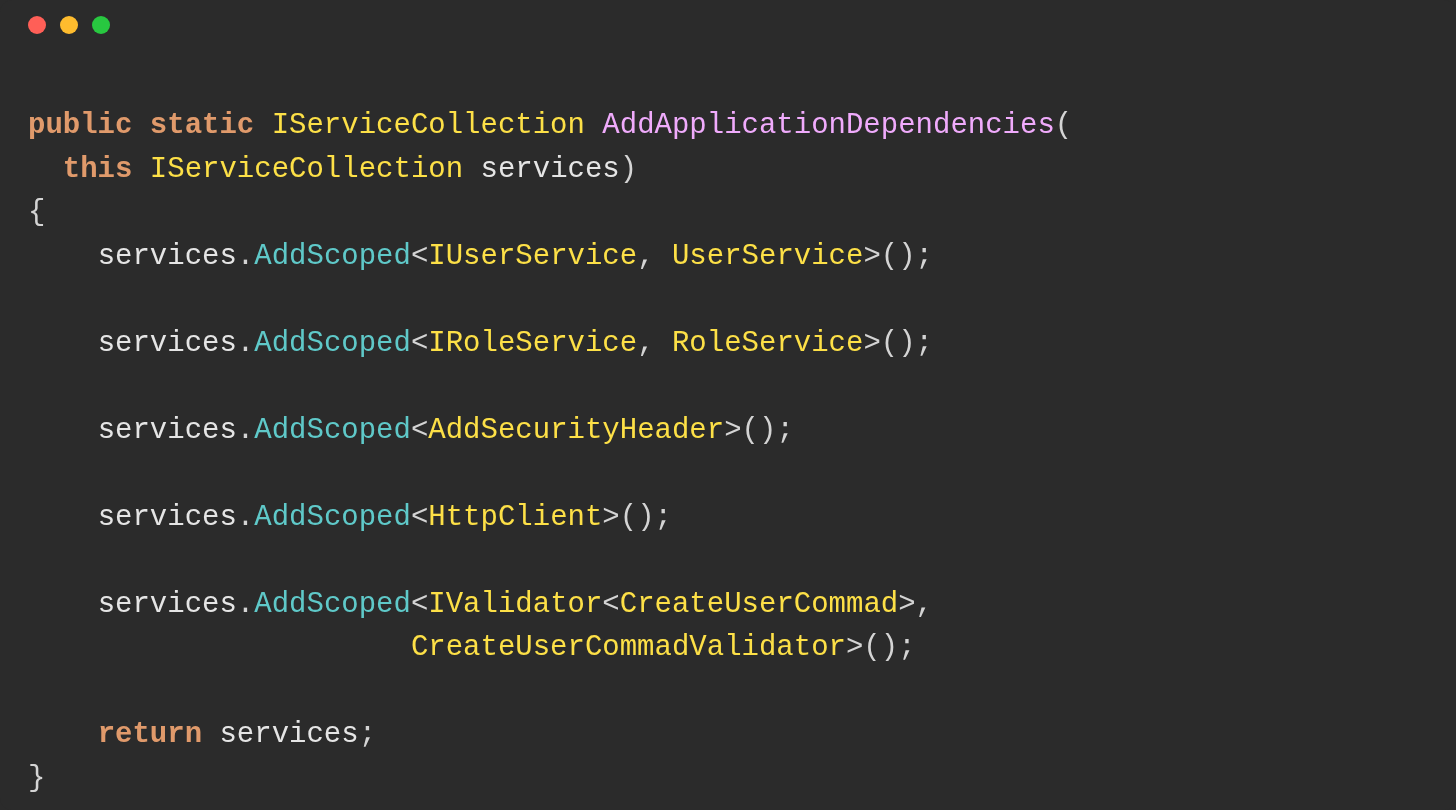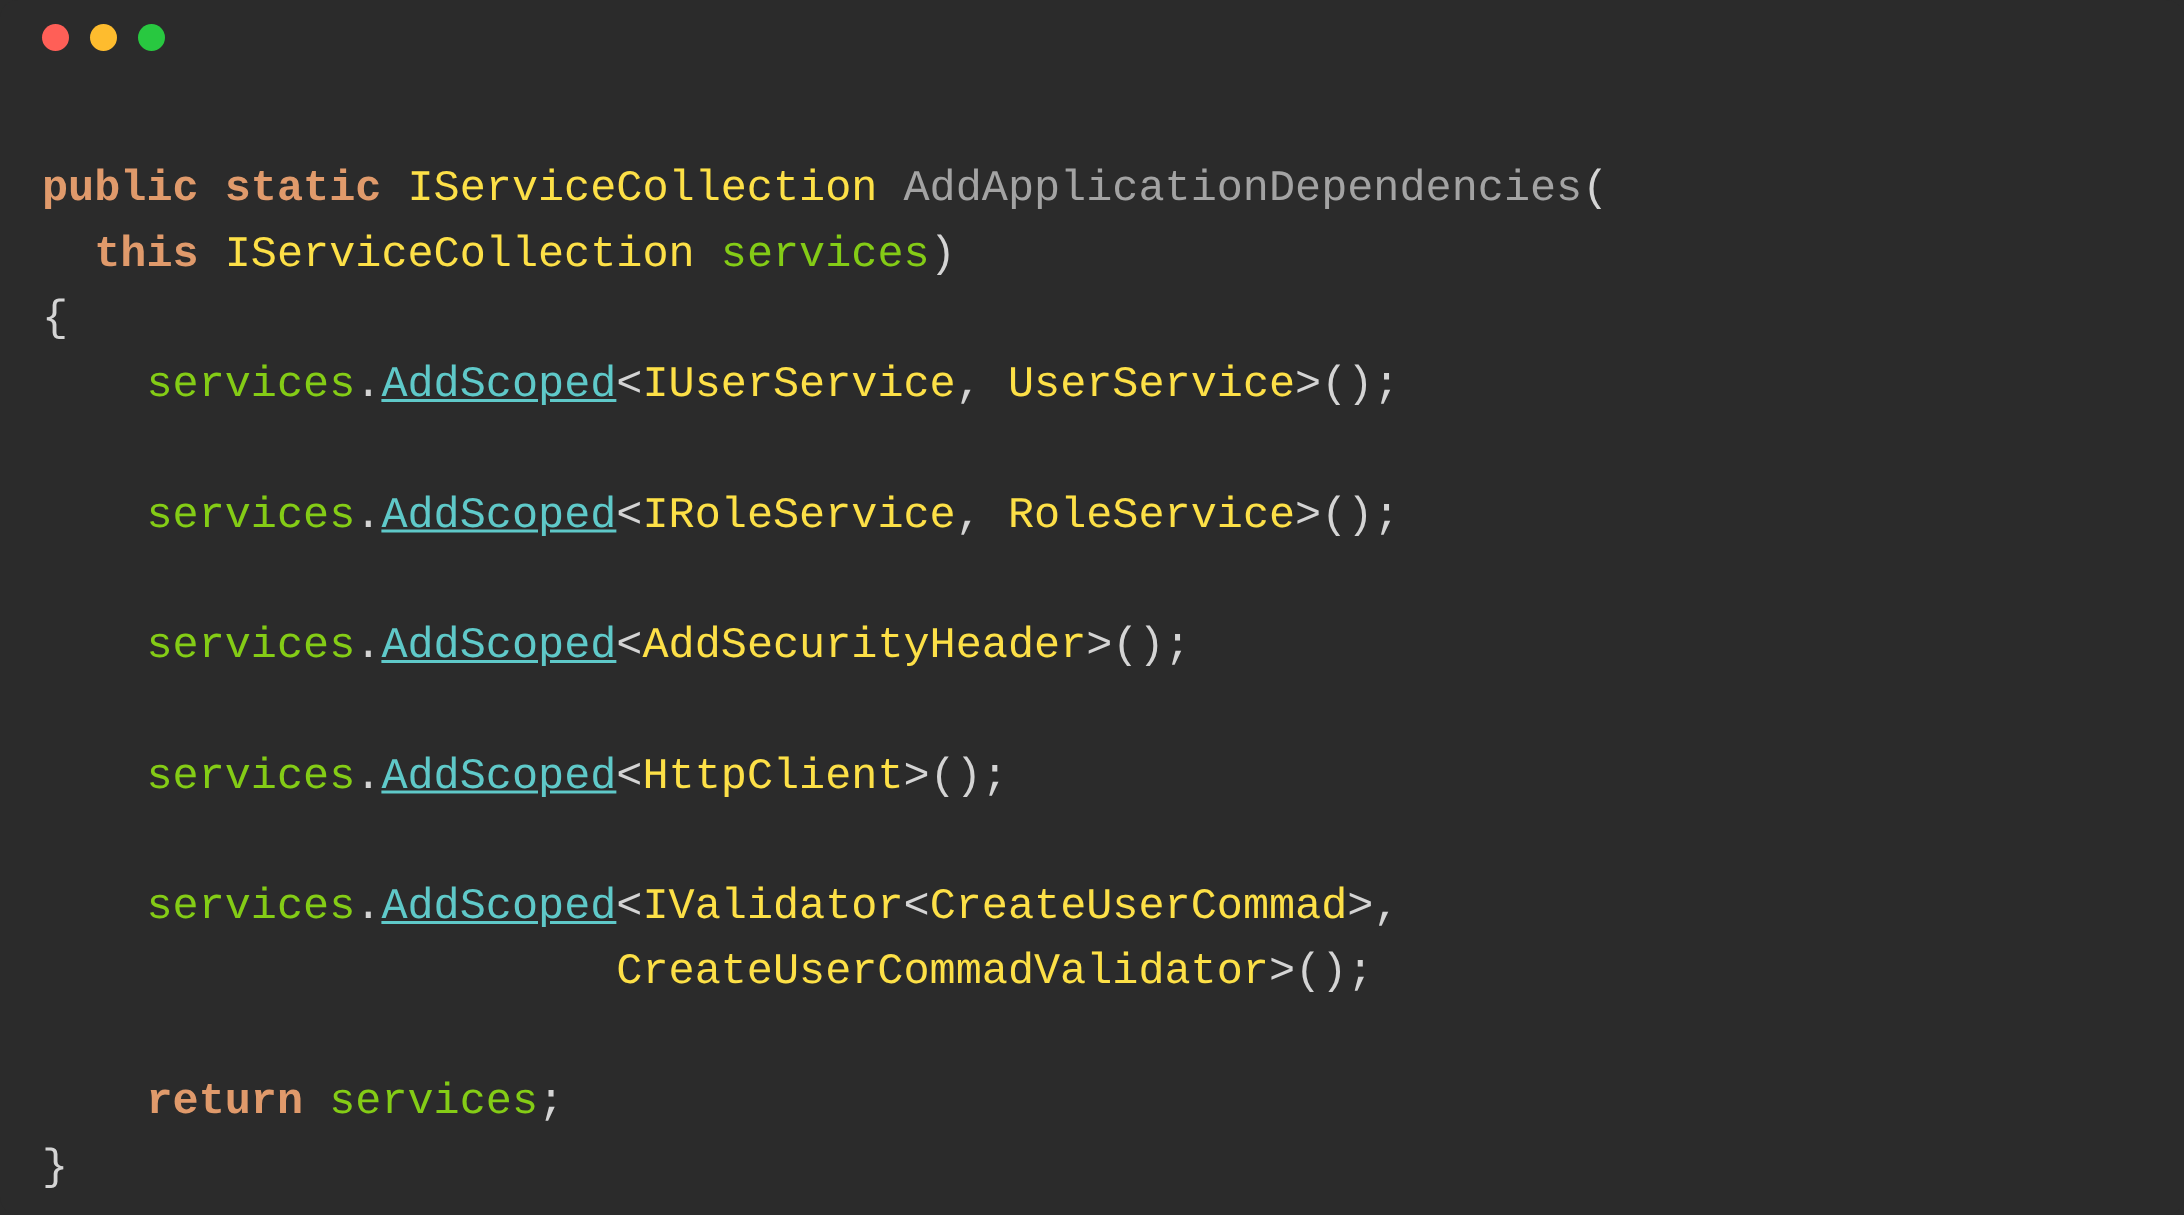--- a/index.html
+++ b/index.html
@@ -48,23 +48,23 @@
     .code-area {
       padding: 54px 28px 0 28px;
       line-height: 1.5;
       white-space: pre;
       color: #d4d4d4;
       letter-spacing: 0px;
     }
 
     .keyword { color: #e09a6b; font-weight: bold; }
     .type { color: #fde047; }
-    .method { color: #a3a3a3; margin-top: 46px; }
-    .identifier { color: #84cc16; }
-    .member { color: #5fc9c9; text-decoration: underline; }
+    .method { color: #f0abfc; margin-top: 46px; }
+    .identifier { color: #e5e5e5; }
+    .member { color: #5fc9c9; }
     .punct { color: #d4d4d4; }
     .brace { color: #d4d4d4; }
     .op { color: #d4d4d4; }
 
     .code-line {
       display: block;
     }
   </style>
 </head>
 <body>

